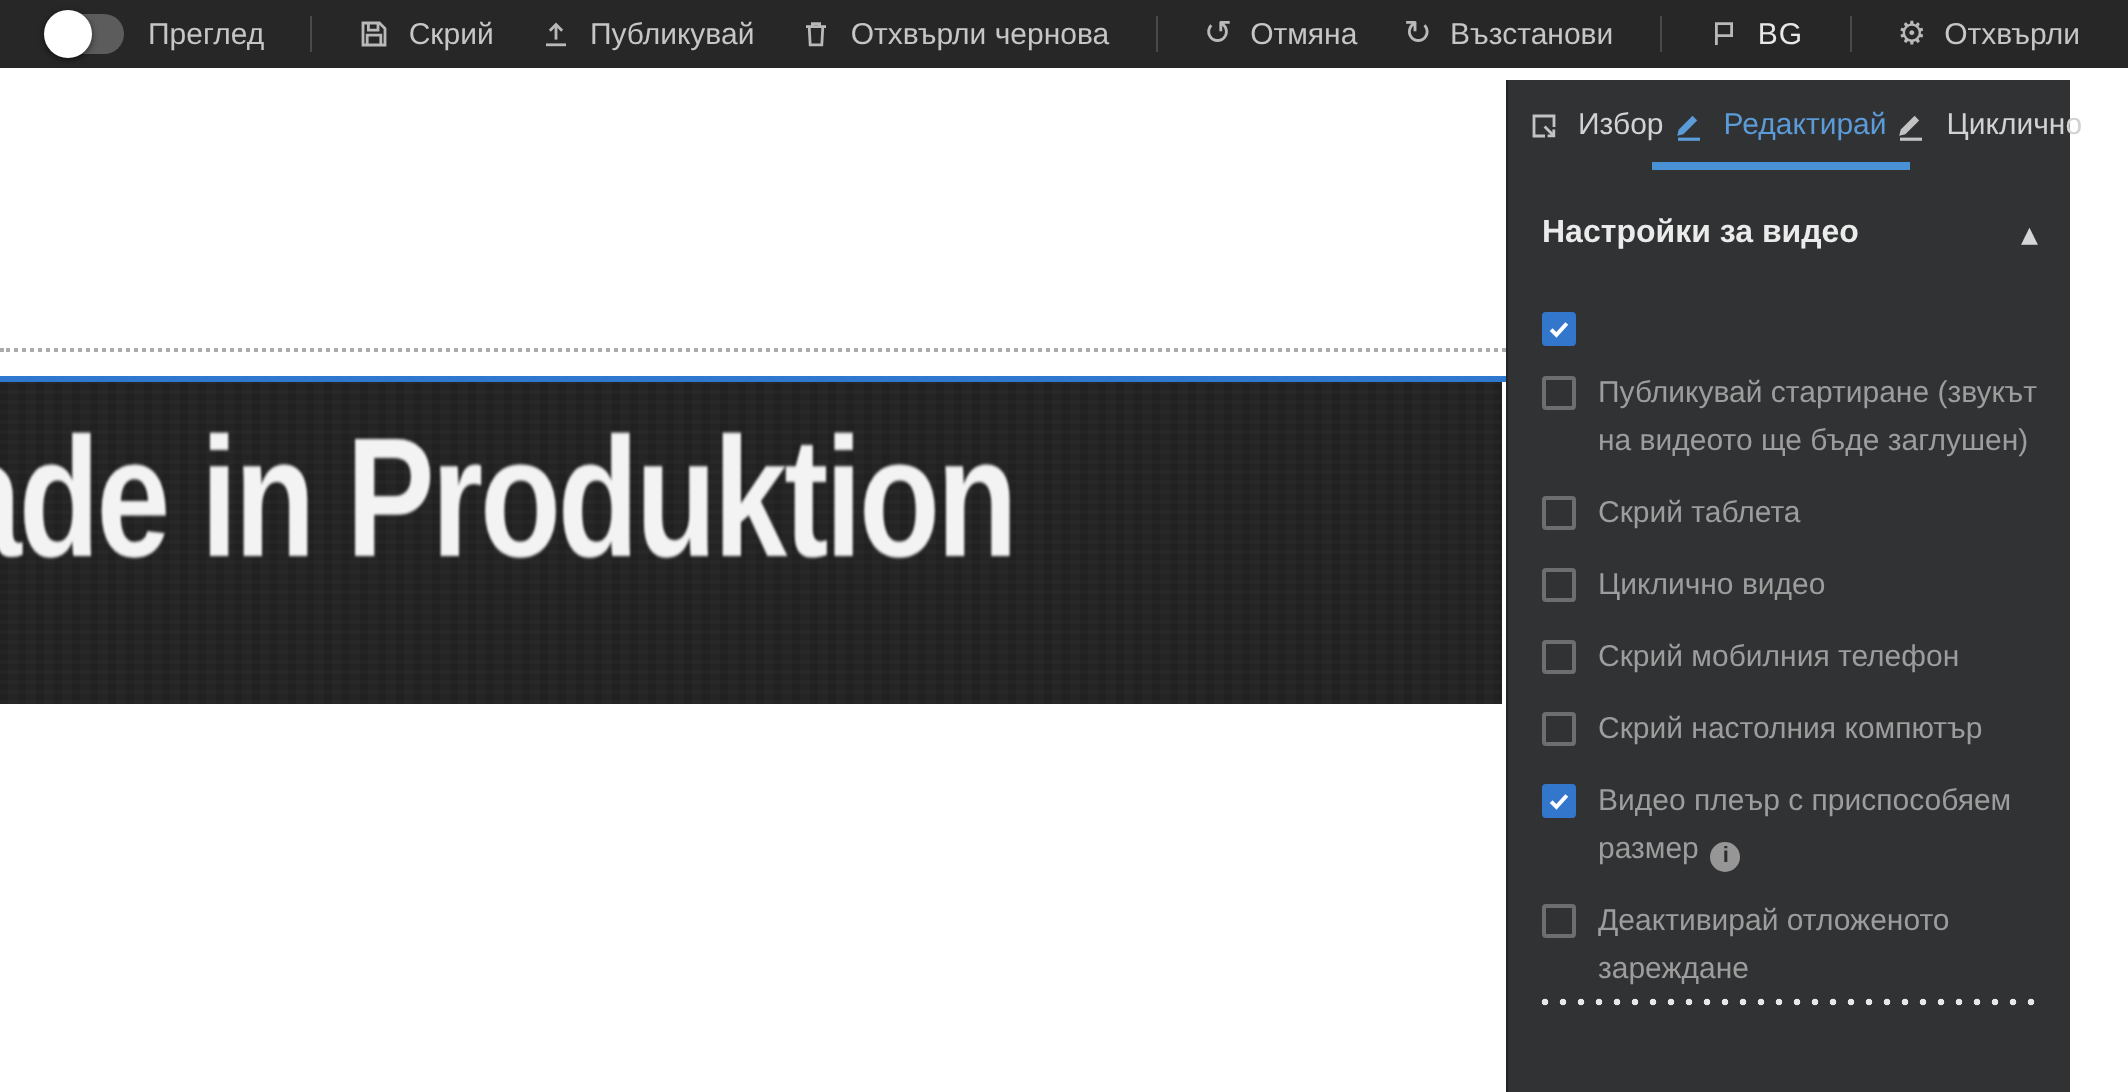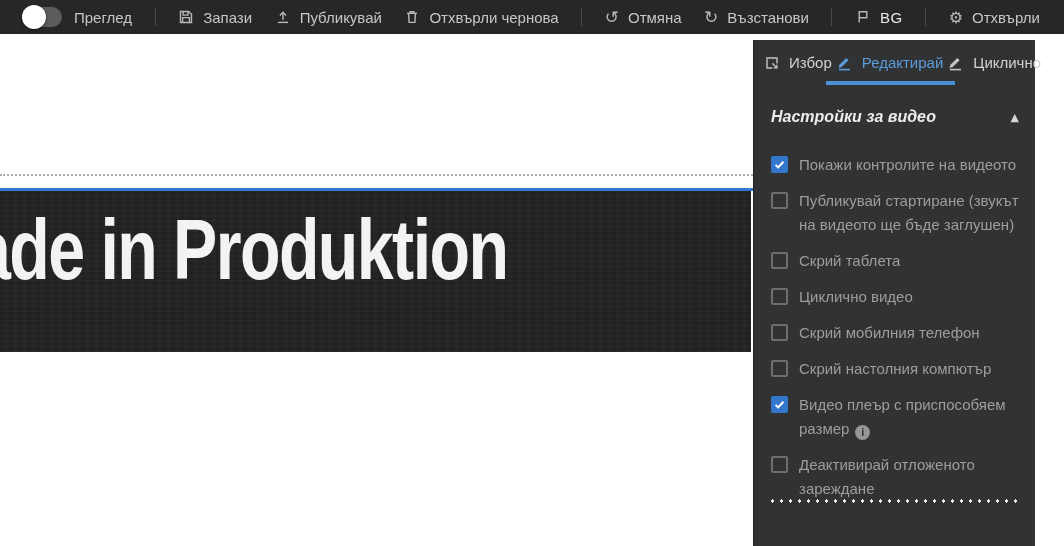--- a/index.html
+++ b/index.html
@@ -83,21 +83,21 @@
   .tab.active .tab-icon { color:var(--tab_active,#5b9bd8); }
   .tab.active::after {
     content:""; position:absolute; left:-8px; right:-10px; bottom:0; height:4px;
     background:var(--tab_underline,#4a90d4);
   }
 
   .section-header {
     display:flex; align-items:center; justify-content:space-between;
     margin:23px 16px 0 17px;
   }
-  .section-title { font-size:16px; font-weight:bold; color:#ebebeb;font-style:italic; }
+  .section-title { font-size:16px; font-weight:bold; color:#ebebeb; }
   .collapse-icon { color:#d6d6d6; font-size:11px; cursor:pointer; font-family:"DejaVu Sans",sans-serif; }
   .collapse-icon::before { content:"\25B2"; }
 
   .cb-list { margin:27px 0 0 17px; }
   .cb-row { display:flex; align-items:flex-start; margin-bottom:12px; cursor:pointer; }
   .cb-box {
     flex:0 0 auto; width:17px; height:17px; margin-top:3px;
     border:2px solid #6e6e6e; border-radius:2px; background:transparent;
     display:flex; align-items:center; justify-content:center;
   }
@@ -136,21 +136,21 @@
   <div class="tdivider"></div>
 
   <button class="tbtn">
     <span>
       <svg width="16" height="16" viewBox="0 0 16 16" fill="none" stroke="#b9b9b9" stroke-width="1.4">
         <path d="M2.5 2.5h8.2l2.8 2.8v8.2h-11z"></path>
         <path d="M5.2 2.7v3.4h4.8V2.7"></path>
         <path d="M4.6 13.3V8.6h6.8v4.7"></path>
       </svg>
     </span>
-    <span>Запази</span>
+    <span>Скрий</span>
   </button>
 
   <button class="tbtn">
     <span>
       <svg width="16" height="16" viewBox="0 0 16 16" fill="none" stroke="#b9b9b9" stroke-width="1.4">
         <path d="M8 10.8V3.4"></path>
         <path d="M4.9 6.4L8 3.3l3.1 3.1"></path>
         <path d="M3 13.4h10"></path>
       </svg>
     </span>
@@ -247,21 +247,20 @@
     <span class="collapse-icon"></span>
   </div>
 
   <div class="cb-list">
   <div class="cb-row checked">
     <span class="cb-box">
       <svg width="13" height="13" viewBox="0 0 16 16" fill="none" stroke="#ffffff" stroke-width="2.4">
         <path d="M3.2 8.4l3.2 3.2 6.4-7"></path>
       </svg>
     </span>
-    <span class="cb-label"><span class="cb-text">Покажи контролите на видеото</span></span>
   </div>
 
   <div class="cb-row">
     <span class="cb-box">
       
     </span>
     <span class="cb-label"><span class="cb-text">Публикувай стартиране (звукът на видеото ще бъде заглушен)</span></span>
   </div>
 
   <div class="cb-row">

